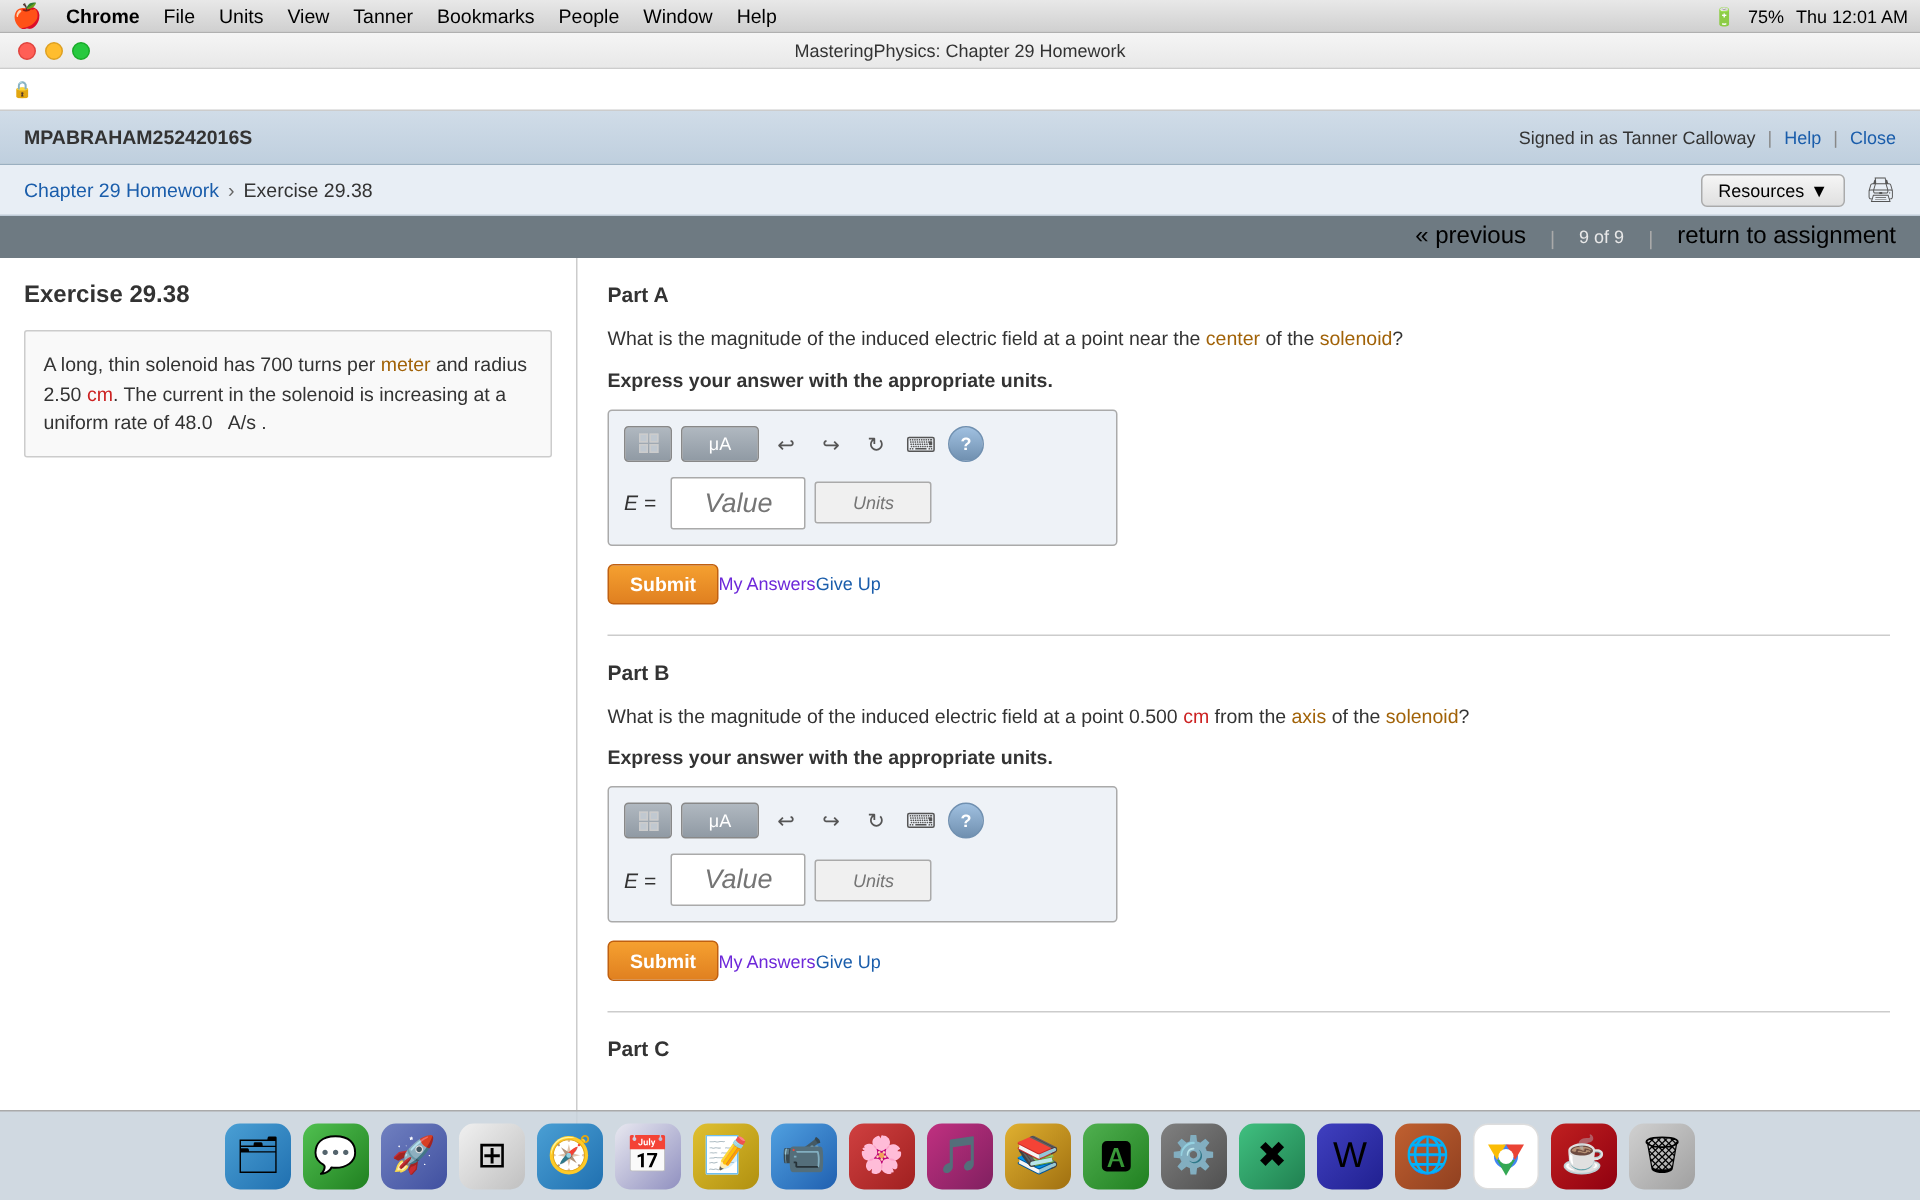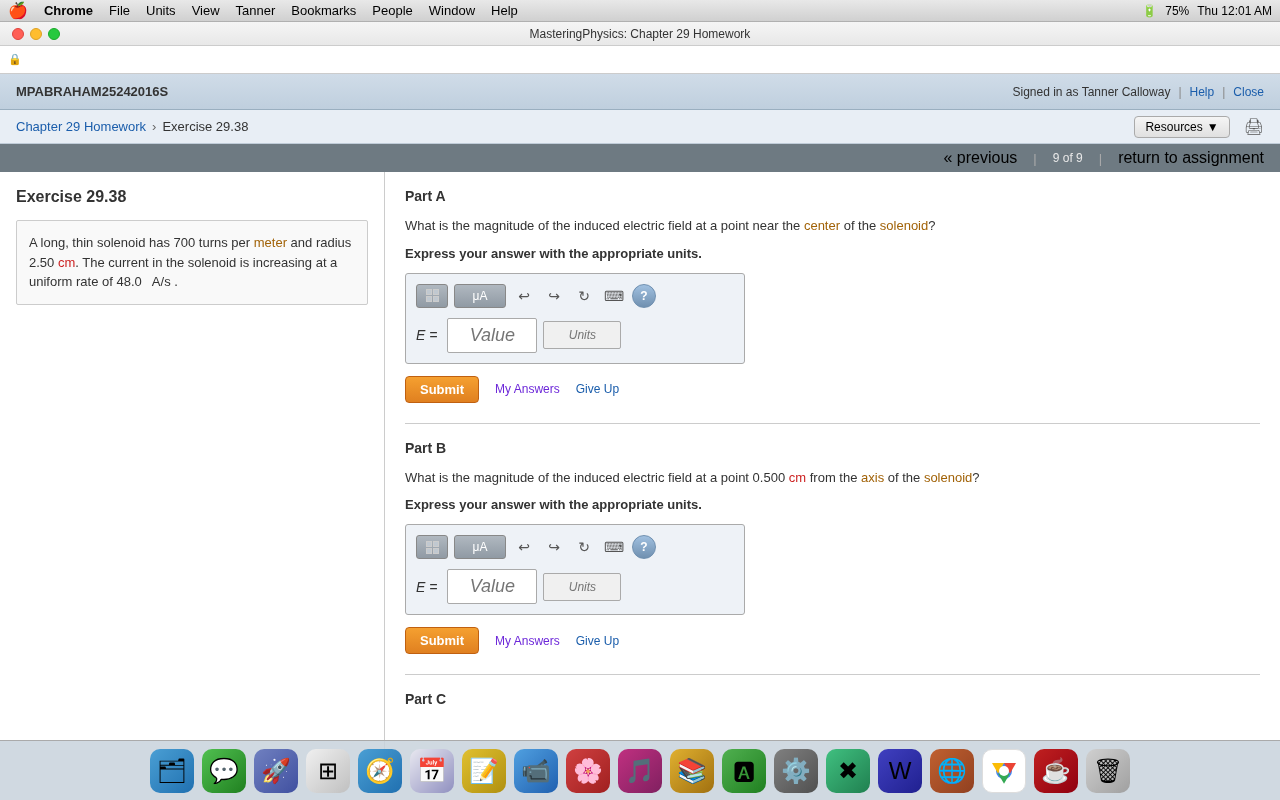--- a/index.html
+++ b/index.html
@@ -266,21 +266,21 @@
       font-style: italic;
       color: #999;
       width: 78px;
       text-align: center;
       border-radius: 2px;
     }
 
     .action-row {
       display: flex;
       align-items: center;
-      gap: 16px;
+      gap: 0;
       margin-top: 12px;
     }
     .submit-btn {
       background: linear-gradient(to bottom, #f5a030, #e08020);
       border: 1px solid #c06010;
       border-radius: 4px;
       color: #fff;
       font-size: 13px;
       font-weight: 600;
       padding: 5px 14px;

